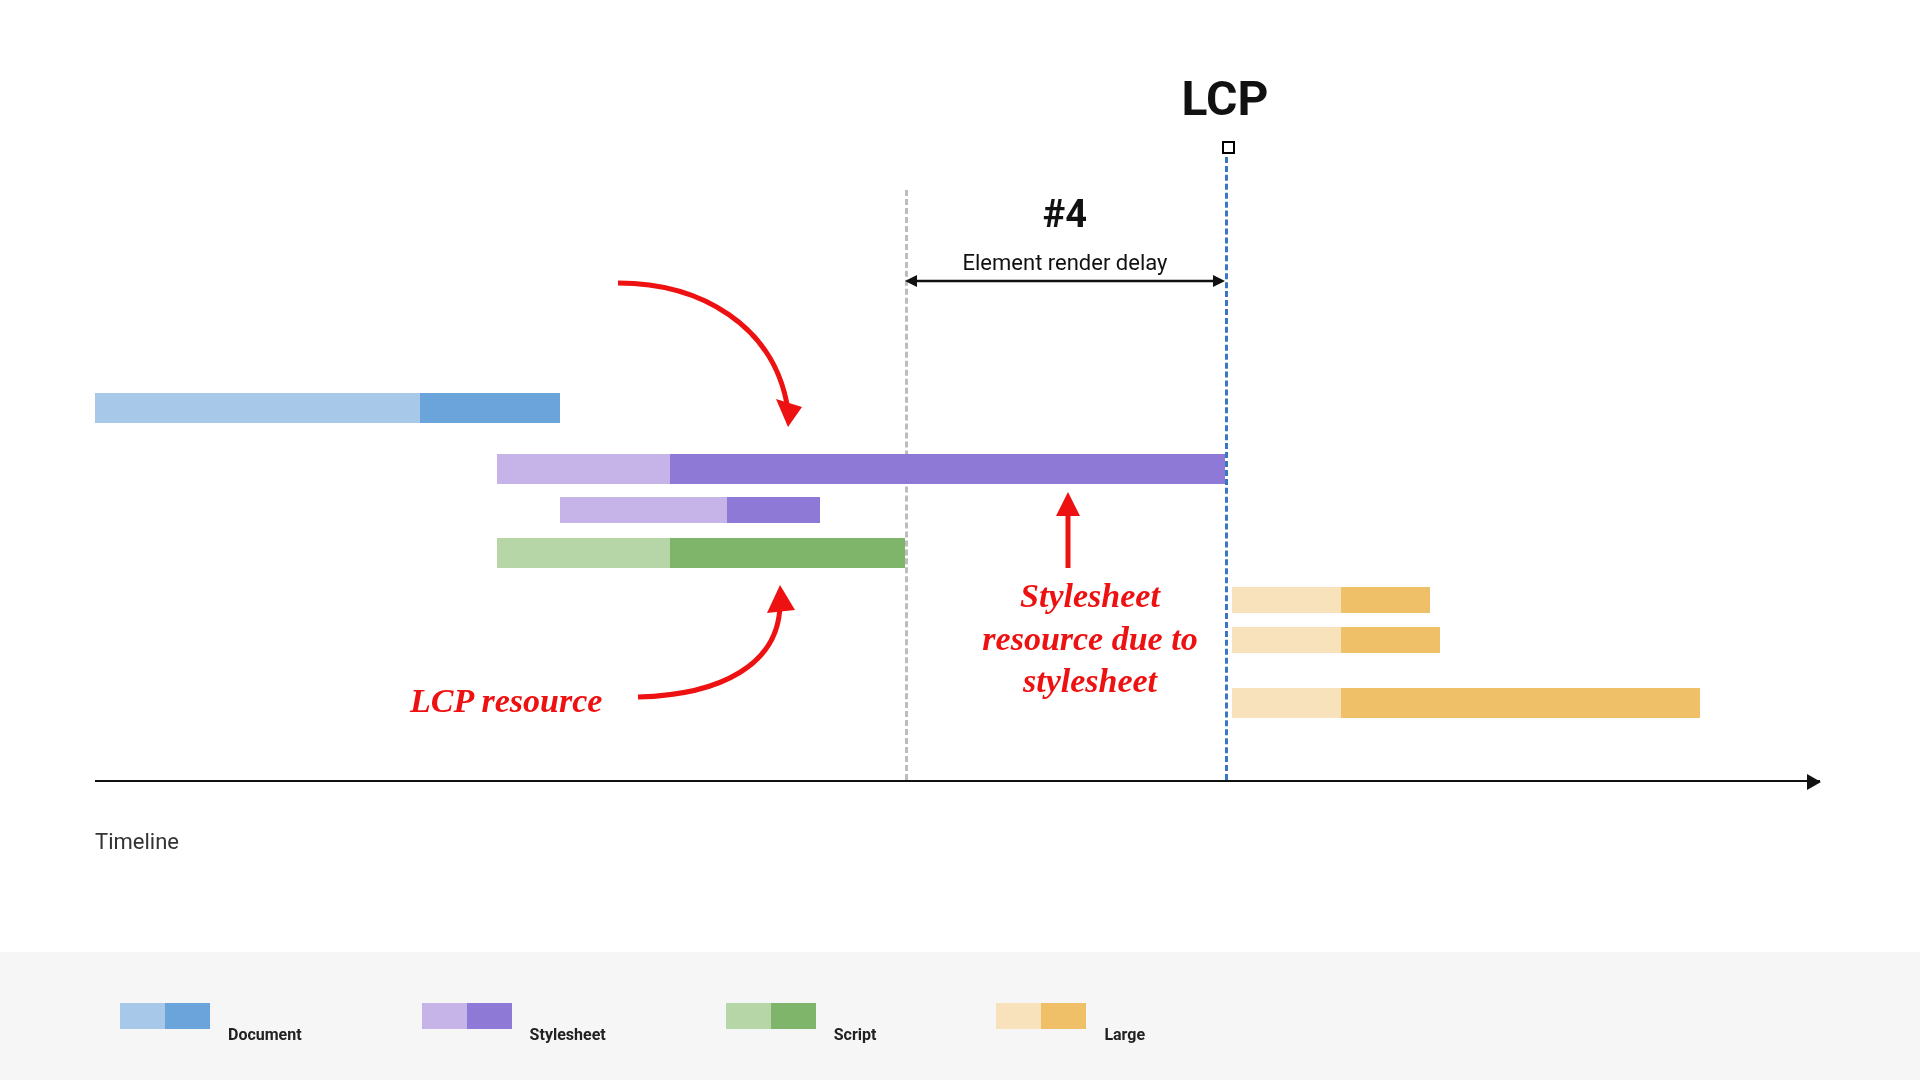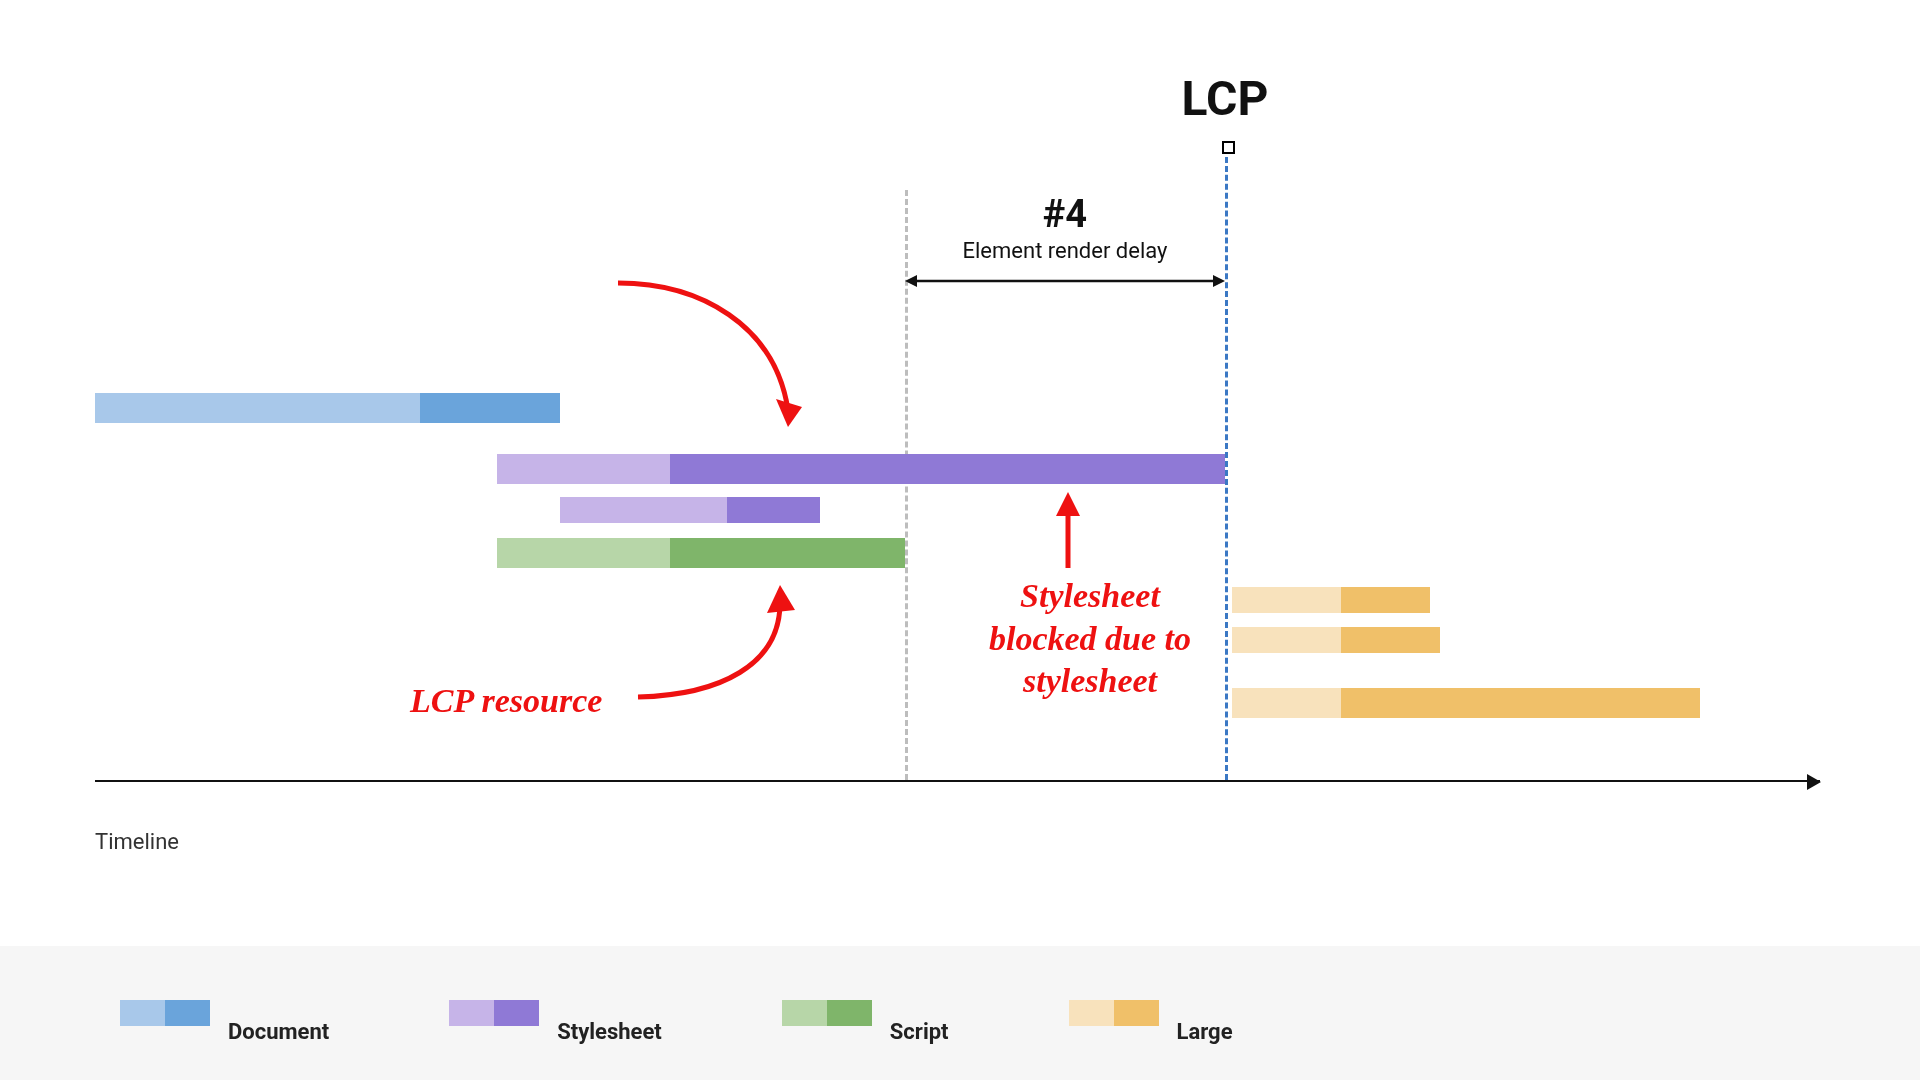--- a/index.html
+++ b/index.html
@@ -47,21 +47,21 @@
     transform: translateX(-50%);
   }
   .phase-heading .num {
     font-weight: 700;
     font-size: 38px;
     color: #111;
   }
   .phase-heading .sub {
     font-size: 22px;
     color: #111;
-    margin-top: 2px;
+    margin-top: 14px;
   }
   .phase-arrow {
     position: absolute;
     height: 12px;
   }
   .wf-bar {
     position: absolute;
     height: 30px;
     display: flex;
   }
@@ -117,21 +117,21 @@
     gap: 18px;
   }
   .legend-swatch {
     display: flex;
     width: 90px;
     height: 26px;
   }
   .legend-swatch .seg { flex: 1; }
   .legend-label {
     font-weight: 700;
-    font-size: 22px;
+    font-size: 16px;
     color: #222;
     margin-top: 37px;
   }
 </style>
 </head>
 <body>
 
 <div class="canvas">
 
   <div class="lcp-title" style="top:70px; left:1225px;">LCP</div>
@@ -195,21 +195,21 @@
   </svg>
 
   <div class="anno" style="top:680px; left:410px; text-align:left;">LCP resource</div>
   <svg class="anno-arrow" style="top:575px; left:630px; width:180px; height:130px;" viewBox="0 0 180 130">
     <path d="M 8 122 C 90 120, 150 90, 150 28" stroke="#e11" stroke-width="5" fill="none"></path>
     <polygon points="150,10 137,38 165,35" fill="#e11"></polygon>
   </svg>
 
   <div class="anno" style="top:575px; left:960px; width:260px;">
     <span>Stylesheet</span><br>
-    <span>blocked due to</span><br>
+    <span>resource due to</span><br>
     <span>stylesheet</span>
   </div>
   <svg class="anno-arrow" style="top:490px; left:1053px; width:30px; height:80px;" viewBox="0 0 30 80">
     <line x1="15" y1="78" x2="15" y2="18" stroke="#e11" stroke-width="5"></line>
     <polygon points="15,2 3,26 27,26" fill="#e11"></polygon>
   </svg>
 
   <div class="legend">
     <div class="legend-item">
       <div class="legend-swatch">

